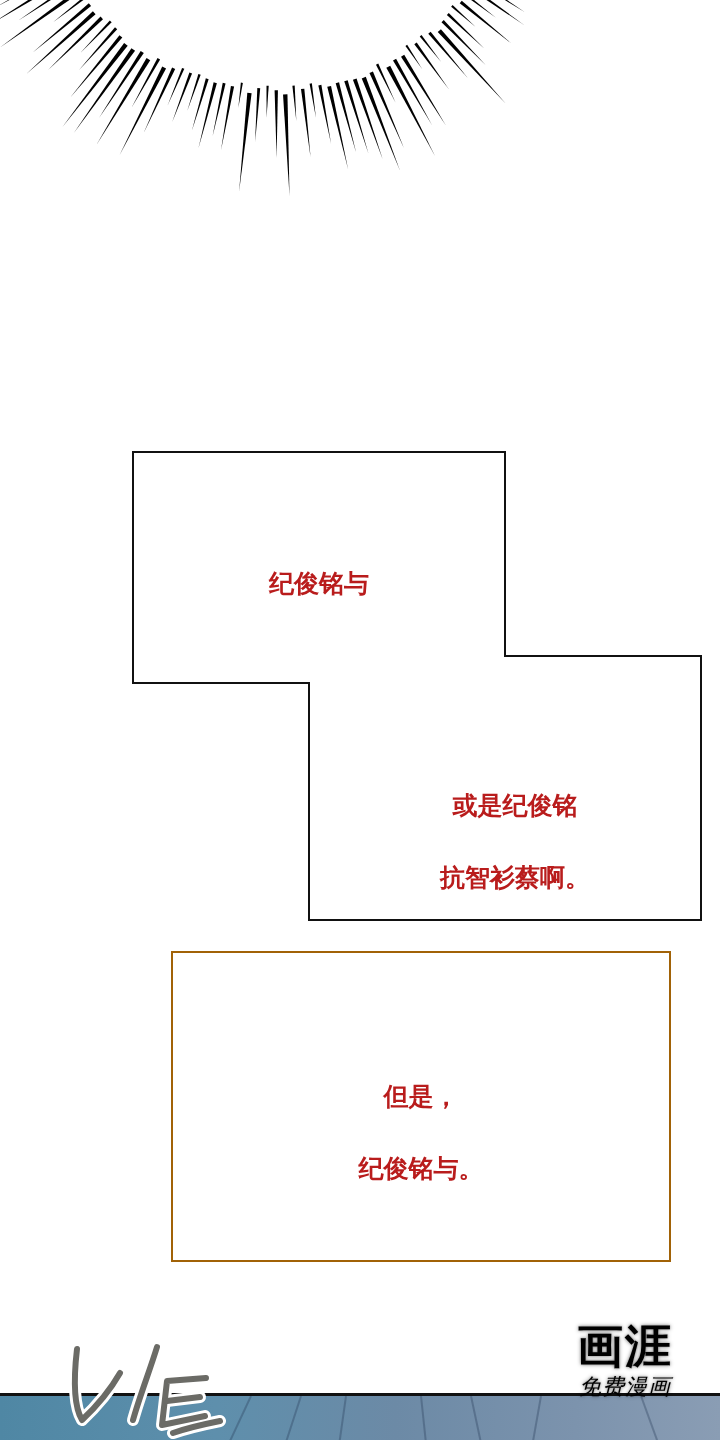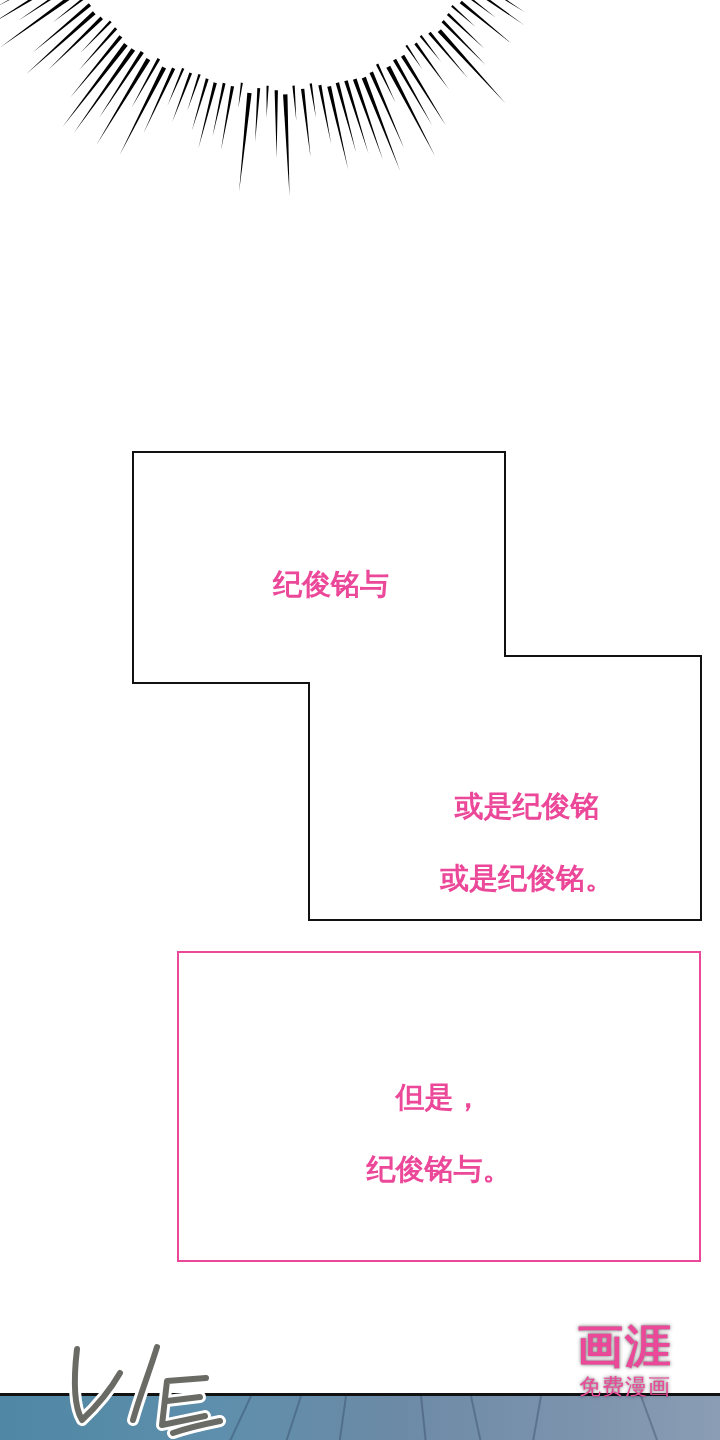--- a/index.html
+++ b/index.html
@@ -3,45 +3,45 @@
   <meta charset="utf-8">
   <style>
     html, body { margin: 0; padding: 0; }
     body {
       width: 720px; height: 1440px; position: relative; overflow: hidden;
       background: #ffffff;
       font-family: "DejaVu Sans", sans-serif;
     }
     .burst { position: absolute; left: 0; top: 0; width: 720px; height: 200px; }
     .caption-box {
-      position: absolute; background: #fff; color: #ec4899;
-      font-size: 29px; line-height: 36px; font-weight: bold;
-      text-align: center; white-space: pre-line; padding-left: 24px;
+      position: absolute; background: #fff; color: #b91c1c;
+      font-size: 25px; line-height: 36px; font-weight: bold;
+      text-align: center; white-space: pre-line;
     }
     .caption-text { position: absolute; left: 0; right: 0; text-align: center; }
     .stepped { position: absolute; left: 0; top: 0; width: 720px; height: 940px; pointer-events: none; }
     #box3 {
-      left: 177px; top: 951px; width: 496px; height: 307px;
-      border: 2px solid #ec4899;
+      left: 171px; top: 951px; width: 496px; height: 307px;
+      border: 2px solid #a16207;
     }
     .bottom-panel {
       position: absolute; left: 0; top: 1393px; width: 720px; height: 47px;
       border-top: 3px solid #111;
       background: linear-gradient(90deg, #4f87a4 0%, #5e8fac 30%, #6c8aa6 55%, #7c93ad 80%, #8a9db4 100%);
       overflow: hidden;
     }
     .hair { position: absolute; top: 0; width: 2px; height: 60px; background: rgba(40,60,90,0.35); transform-origin: top; }
     .sfx { position: absolute; left: 60px; top: 1315px; width: 170px; height: 125px; }
     .watermark {
       position: absolute; left: 565px; top: 1318px; width: 120px; height: 100px;
-      text-align: center; color: #ec4899;
+      text-align: center; color: #000000;
       text-shadow: 0 0 4px rgba(0,0,0,0.45), 0 0 2px rgba(0,0,0,0.3);
     }
     .wm-logo { font-size: 46px; font-weight: bold; line-height: 56px; letter-spacing: 2px; }
-    .wm-sub { font-size: 22px; line-height: 26px; letter-spacing: 1px; }
+    .wm-sub { font-size: 22px; line-height: 26px; letter-spacing: 1px; font-style: italic; }
   </style>
 </head>
 <body>
 
 <svg class="burst" viewBox="0 0 720 200" id="burstSvg">
     <path d="M506.3615549455043,-99.57143817533402 L545.0801848474073,-92.59268453363109 L506.8704415452995,-101.96556139504101 Z" fill="#000000"></path>
     <path d="M507.7506392368889,-89.80984777016583 L574.3160875789804,-74.81699538274509 L508.5668443035968,-93.05929634531715 Z" fill="#000000"></path>
     <path d="M501.6624887794861,-82.92812817550798 L536.5601003166594,-74.00976620851624 L502.31637505326694,-85.17881949243558 Z" fill="#000000"></path>
     <path d="M506.567257904149,-71.09512814534959 L604.1491986175886,-41.14431023029631 L507.9512886832554,-75.28005061259712 Z" fill="#000000"></path>
     <path d="M502.9007089490371,-62.9855564303853 L594.0904303350305,-31.331332694254343 L504.3767401270716,-66.95448466123405 Z" fill="#000000"></path>
@@ -124,21 +124,21 @@
 
 <div class="caption-box" style="left:133px; top:452px; width:372px; height:231px; background:transparent;">
   <div class="caption-text" style="top:530px; top:78px;">
     <div>纪俊铭与</div>
   </div>
 </div>
 
 <div class="caption-box" style="left:309px; top:656px; width:392px; height:264px; background:transparent;">
   <div class="caption-text" style="top:96px; left:20px;">
     <div>或是纪俊铭</div>
-    <div>或是纪俊铭。</div>
+    <div>抗智衫蔡啊。</div>
   </div>
 </div>
 
 <div class="caption-box" id="box3">
   <div class="caption-text" style="top:90px;">
     <div>但是，</div>
     <div>纪俊铭与。</div>
   </div>
 </div>
 

